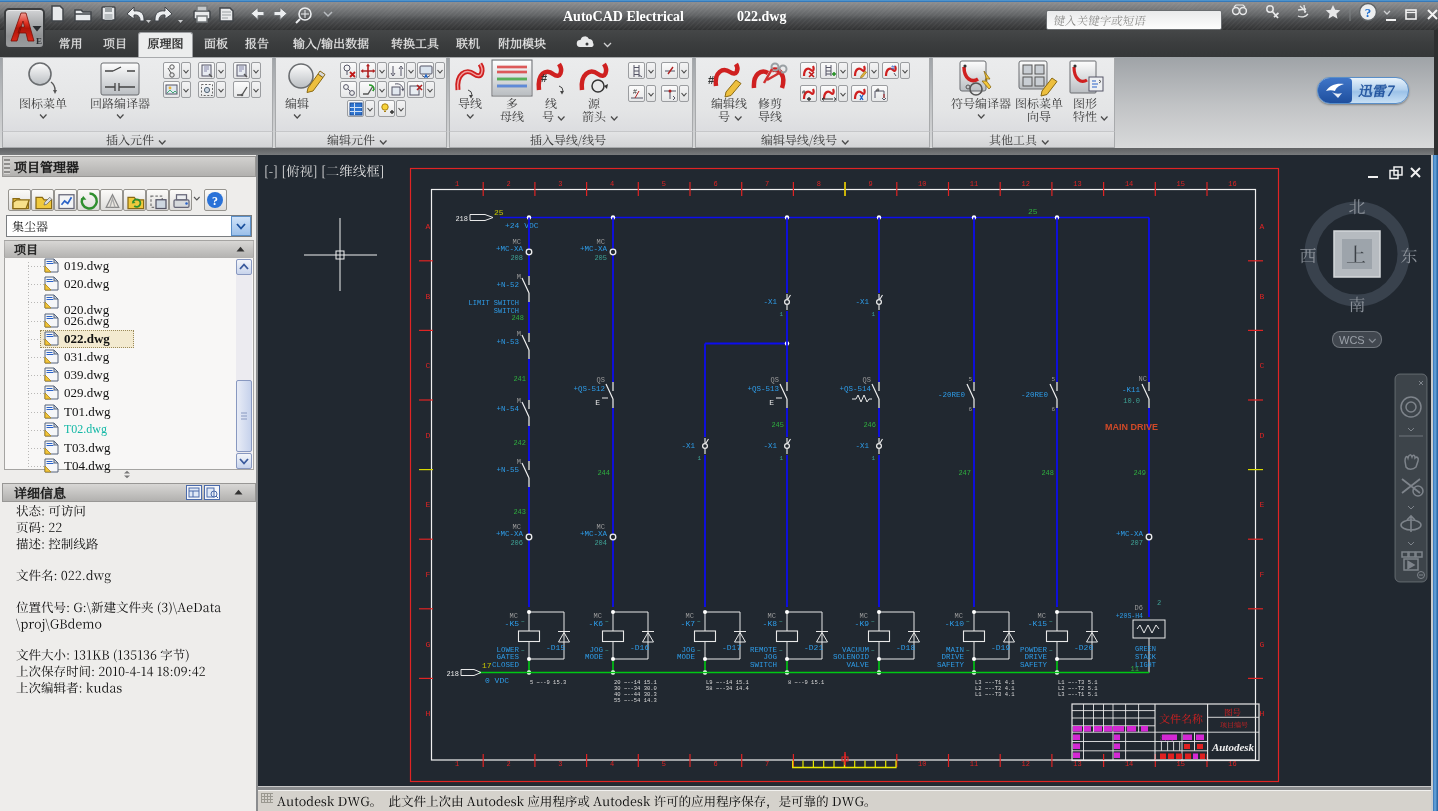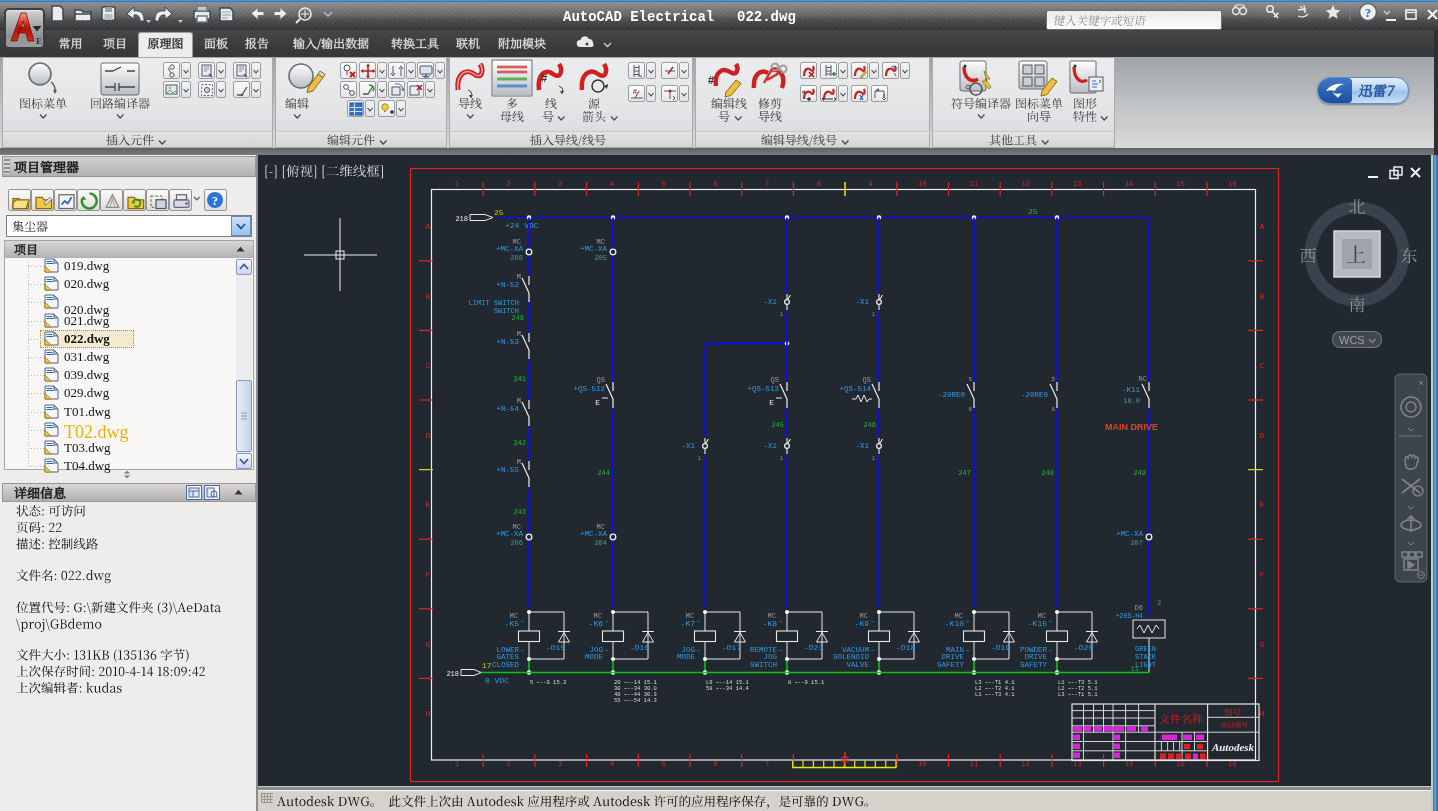--- a/index.html
+++ b/index.html
@@ -1,17 +1,17 @@
 <!DOCTYPE html>
 <html><head><meta charset="utf-8"><style>
 html,body{margin:0;padding:0;background:#000;}
 body{width:1438px;height:811px;position:relative;overflow:hidden;font-family:"Liberation Sans",sans-serif;}
 div{position:absolute;box-sizing:border-box;}
 svg{position:absolute;overflow:visible;}
-.mono{font-family:Liberation Mono, monospace;}
+.mono{font-family:Liberation Serif, serif;}
 .serif{font-family:"Liberation Serif",serif;}
 </style></head><body>
 <div style="left:0;top:0;width:1438px;height:2px;background:linear-gradient(180deg,#5a9fd4,#2a6cb0);"></div>
 <div style="left:0;top:2px;width:1438px;height:28px;background:linear-gradient(180deg,#8e8f91 0,#77797b 25%,#616365 48%,#4c4e50 62%,#3a3b3c 88%,#313233 100%);"></div>
 <div style="left:0;top:3px;width:1438px;height:27px;background:repeating-linear-gradient(135deg,rgba(255,255,255,0.035) 0 1.5px,rgba(0,0,0,0) 1.5px 3.5px);"></div>
 <div style="left:48px;top:2px;width:340px;height:26px;">
     <svg width="340" height="26" viewBox="0 0 340 26">
       <g stroke="#eceef0" fill="none" stroke-width="1.5">
         <path d="M4,4 h8 l3,3 v12 h-11 z" fill="#e8eaec" stroke="#41454a"></path>
         <path d="M27,8 h6 l2,2 h8 v9 h-16 z" fill="#e8eaec" stroke="#41454a"></path>
@@ -701,21 +701,21 @@
 <div class="serif" style="left:64px;top:294.4px;font-size:13px;font-weight:normal;color:#111;white-space:pre;margin-top:8px;">020.dwg</div>
 <div style="left:28px;top:320.6px;width:16px;height:1px;background:repeating-linear-gradient(90deg,#b9b8b6 0 1px,transparent 1px 3px);"></div>
 <div style="left:44px;top:312.6px;width:15px;height:15px;">
     <svg width="15" height="15" viewBox="0 0 15 15">
       <path d="M1,1 h9 l4,4 v9 h-13 z" fill="#f5f6f8" stroke="#55637a" stroke-width="1"></path>
       <path d="M10,1 l4,4 h-4 z" fill="#c8d2de" stroke="#55637a" stroke-width="1"></path>
       <path d="M1,8 l6,6 h-6 z" fill="#f2c53a" stroke="#a8841a" stroke-width=".8"></path>
       <path d="M2.5,3.5 h6 M2.5,5.5 h7" stroke="#2a62c8" stroke-width="1"></path>
     </svg>
   </div>
-<div class="serif" style="left:64px;top:312.6px;font-size:13px;font-weight:normal;color:#111;white-space:pre;">021.dwg</div>
+<div class="serif" style="left:64px;top:312.6px;font-size:13px;font-weight:normal;color:#111;white-space:pre;">026.dwg</div>
 <div style="left:40px;top:329.8px;width:94px;height:18px;background:#f3ead0;border:1px dotted #9a8a5a;"></div>
 <div style="left:28px;top:338.8px;width:16px;height:1px;background:repeating-linear-gradient(90deg,#b9b8b6 0 1px,transparent 1px 3px);"></div>
 <div style="left:44px;top:330.8px;width:15px;height:15px;">
     <svg width="15" height="15" viewBox="0 0 15 15">
       <path d="M1,1 h9 l4,4 v9 h-13 z" fill="#f5f6f8" stroke="#55637a" stroke-width="1"></path>
       <path d="M10,1 l4,4 h-4 z" fill="#c8d2de" stroke="#55637a" stroke-width="1"></path>
       <path d="M1,8 l6,6 h-6 z" fill="#f2c53a" stroke="#a8841a" stroke-width=".8"></path>
       <path d="M2.5,3.5 h6 M2.5,5.5 h7" stroke="#2a62c8" stroke-width="1"></path>
     </svg>
   </div>
@@ -762,21 +762,21 @@
 <div class="serif" style="left:64px;top:403.6px;font-size:13px;font-weight:normal;color:#111;white-space:pre;">T01.dwg</div>
 <div style="left:28px;top:429.8px;width:16px;height:1px;background:repeating-linear-gradient(90deg,#b9b8b6 0 1px,transparent 1px 3px);"></div>
 <div style="left:44px;top:421.8px;width:15px;height:15px;">
     <svg width="15" height="15" viewBox="0 0 15 15">
       <path d="M1,1 h9 l4,4 v9 h-13 z" fill="#f5f6f8" stroke="#55637a" stroke-width="1"></path>
       <path d="M10,1 l4,4 h-4 z" fill="#c8d2de" stroke="#55637a" stroke-width="1"></path>
       <path d="M1,8 l6,6 h-6 z" fill="#f2c53a" stroke="#a8841a" stroke-width=".8"></path>
       <path d="M2.5,3.5 h6 M2.5,5.5 h7" stroke="#2a62c8" stroke-width="1"></path>
     </svg>
   </div>
-<div class="serif" style="left:64px;top:421.8px;font-size:18px;font-weight:normal;color:#eab308;white-space:pre;">T02.dwg</div>
+<div class="serif" style="left:64px;top:421.8px;font-size:12px;font-weight:normal;color:#14b8a6;white-space:pre;">T02.dwg</div>
 <div style="left:28px;top:448px;width:16px;height:1px;background:repeating-linear-gradient(90deg,#b9b8b6 0 1px,transparent 1px 3px);"></div>
 <div style="left:44px;top:440px;width:15px;height:15px;">
     <svg width="15" height="15" viewBox="0 0 15 15">
       <path d="M1,1 h9 l4,4 v9 h-13 z" fill="#f5f6f8" stroke="#55637a" stroke-width="1"></path>
       <path d="M10,1 l4,4 h-4 z" fill="#c8d2de" stroke="#55637a" stroke-width="1"></path>
       <path d="M1,8 l6,6 h-6 z" fill="#f2c53a" stroke="#a8841a" stroke-width=".8"></path>
       <path d="M2.5,3.5 h6 M2.5,5.5 h7" stroke="#2a62c8" stroke-width="1"></path>
     </svg>
   </div>
 <div class="serif" style="left:64px;top:440px;font-size:13px;font-weight:normal;color:#111;white-space:pre;text-align:right;">T03.dwg</div>

